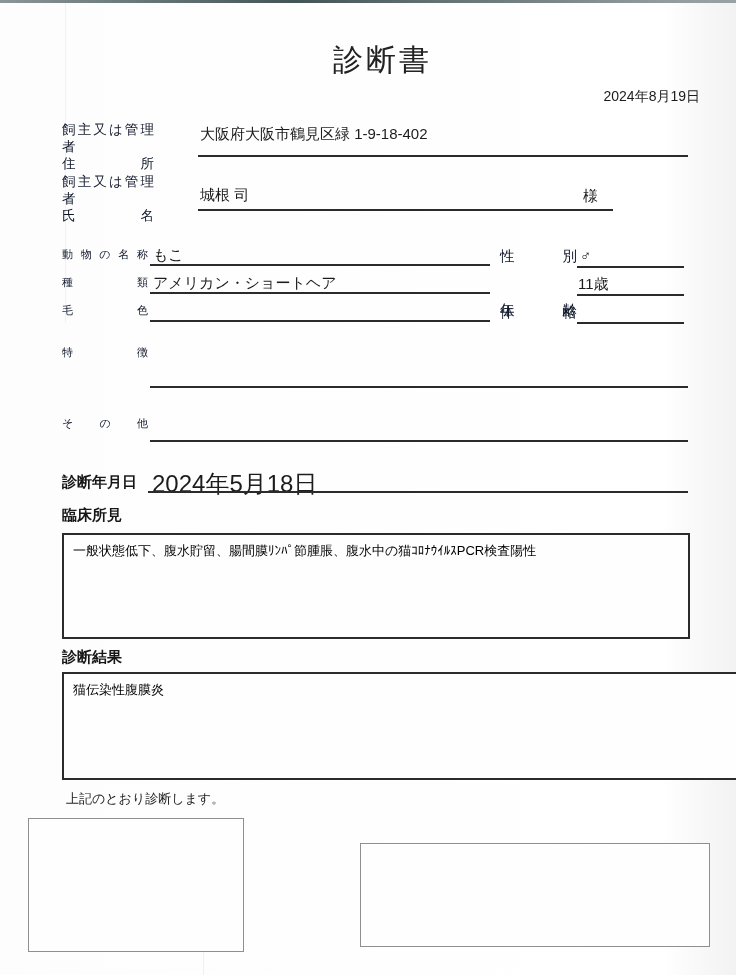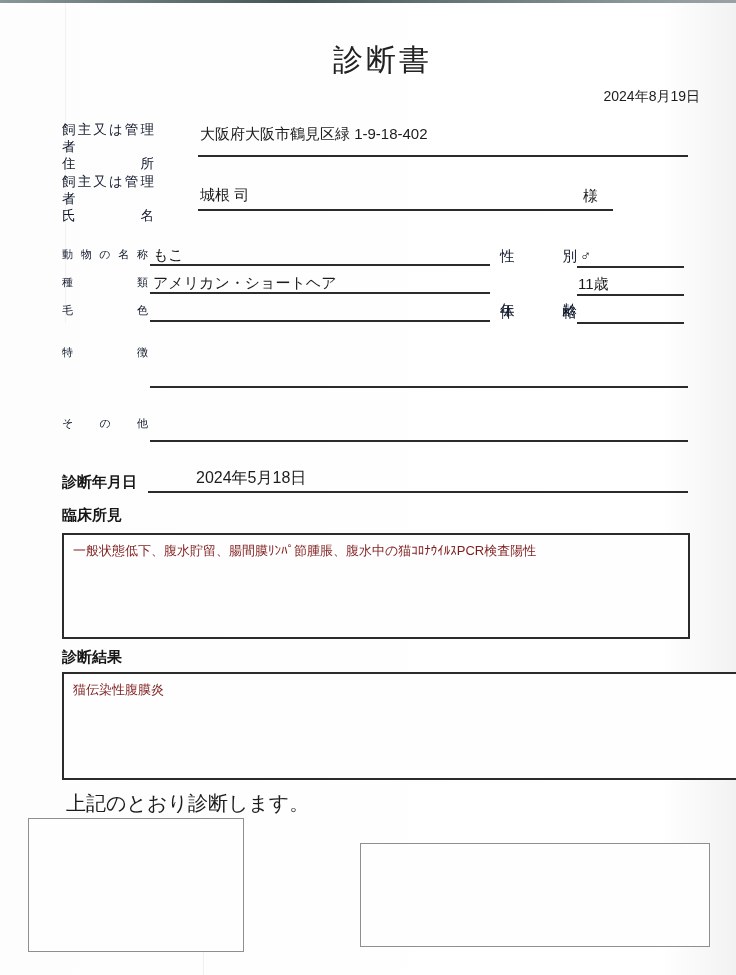--- a/index.html
+++ b/index.html
@@ -38,29 +38,29 @@
   }
   .owner-label { left: 62px; width: 92px; }
   .field-value { font-size: 15px; white-space: nowrap; }
   .uline { border-bottom: 2px solid #2b2b2b; height: 0; }
 
   .row-label { left: 62px; width: 86px; font-size: 11px; line-height: 18px; font-family: Liberation Mono, monospace; }
   .row-label-r { width: 77px; font-size: 14.5px; line-height: 18px; }
   .row-value { font-size: 15px; white-space: nowrap; }
 
   .section-label { font-size: 15px; font-weight: 600; color: #161616; }
-  .big-value { font-size: 16px; font-weight: 500; margin-left: 44px; }
+  .big-value { font-size: 24px; font-weight: 500; }
 
   .text-box {
     border: 2px solid #2b2b2b;
     background: #fefefe;
     padding: 7px 9px;
     font-size: 13px;
     line-height: 18px;
-    color: #7f1d1d;
+    color: #000000;
   }
   .stamp-box { border: 1px solid #8f8f8f; background: #fefefe; }
 </style>
 </head>
 <body>
 
 <div class="abs scan-top-edge"></div>
 <div class="abs scan-fold-line"></div>
 <div class="abs scan-fold-line2"></div>
 
@@ -118,16 +118,16 @@
 <div class="abs section-label" style="top:506px; left:62px;">臨床所見</div>
 <div class="abs text-box" style="top:533px; left:62px; width:628px; height:106px;">
   <span>一般状態低下、腹水貯留、腸間膜ﾘﾝﾊﾟ節腫脹、腹水中の猫ｺﾛﾅｳｲﾙｽPCR検査陽性</span>
 </div>
 
 <div class="abs section-label" style="top:648px; left:62px;">診断結果</div>
 <div class="abs text-box" style="top:672px; left:62px; width:732px; height:108px;">
   <span>猫伝染性腹膜炎</span>
 </div>
 
-<div class="abs" style="top:790px; left:66px; font-size:20px;">上記のとおり診断します。</div>
+<div class="abs" style="top:790px; left:66px; font-size:13px;">上記のとおり診断します。</div>
 
 <div class="abs stamp-box" style="top:818px; left:28px; width:216px; height:134px;"></div>
 <div class="abs stamp-box" style="top:843px; left:360px; width:350px; height:104px;"></div>
 
 </body></html>

